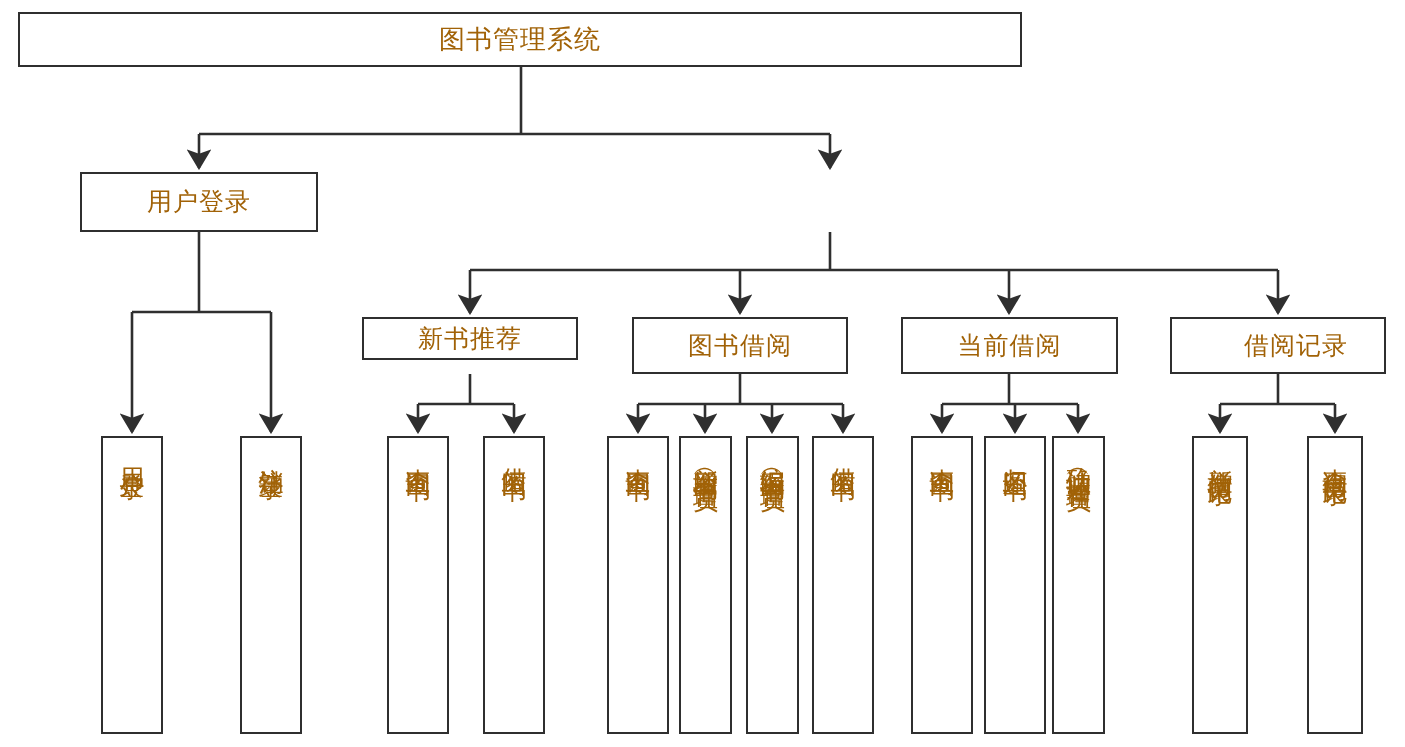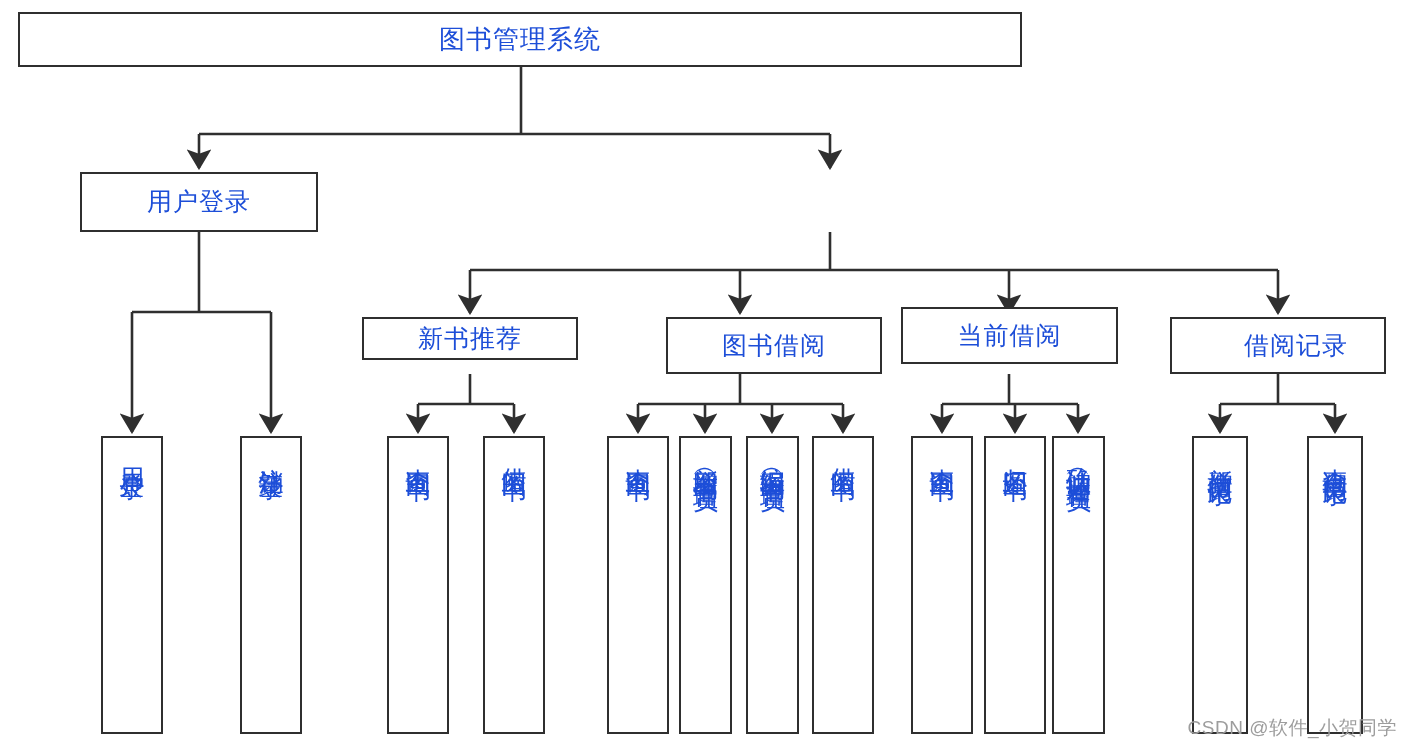--- a/index.html
+++ b/index.html
@@ -27,21 +27,21 @@
     pointer-events: none;
   }
   .node {
     position: absolute;
     box-sizing: border-box;
     background: #ffffff;
     border: 2.5px solid #2f2f2f;
     display: flex;
     align-items: center;
     justify-content: center;
-    color: #1d4ed8;
+    color: #a16207;
     z-index: 2;
   }
   .node-label {
     display: block;
     text-align: center;
     line-height: 1.18;
     white-space: nowrap;
   }
   
   .node.h .node-label {
@@ -138,24 +138,24 @@
     <span class="node-label">图书管理系统</span>
   </div>
 
   <div class="node h" style="left:80px; top:172px; width:238px; height:60px;">
     <span class="node-label">用户登录</span>
   </div>
 
   <div class="node h" style="left:362px; top:317px; width:216px; height:43px;">
     <span class="node-label">新书推荐</span>
   </div>
-  <div class="node h" style="left:666px; top:317px; width:216px; height:57px;">
+  <div class="node h" style="left:632px; top:317px; width:216px; height:57px;">
     <span class="node-label">图书借阅</span>
   </div>
-  <div class="node h" style="left:901px; top:307px; width:217px; height:57px;">
+  <div class="node h" style="left:901px; top:317px; width:217px; height:57px;">
     <span class="node-label">当前借阅</span>
   </div>
   <div class="node h" style="left:1170px; top:317px; width:216px; height:57px;padding-left:36px;">
     <span class="node-label">借阅记录</span>
   </div>
 
   <div class="node v" style="left:101px; top:436px; width:62px; height:298px;">
     <span class="node-label">用户登录</span>
   </div>
   <div class="node v" style="left:240px; top:436px; width:62px; height:298px;">
@@ -188,15 +188,14 @@
   <div class="node v" style="left:1052px; top:436px; width:53px; height:298px;">
     <span class="node-label">确认归还（管理员）</span>
   </div>
   <div class="node v" style="left:1192px; top:436px; width:56px; height:298px;">
     <span class="node-label">新增借阅记录</span>
   </div>
   <div class="node v" style="left:1307px; top:436px; width:56px; height:298px;">
     <span class="node-label">查询借阅记录</span>
   </div>
 
-  <div class="watermark">CSDN @软件_小贺同学</div>
 
 </div>
 
 </body></html>

